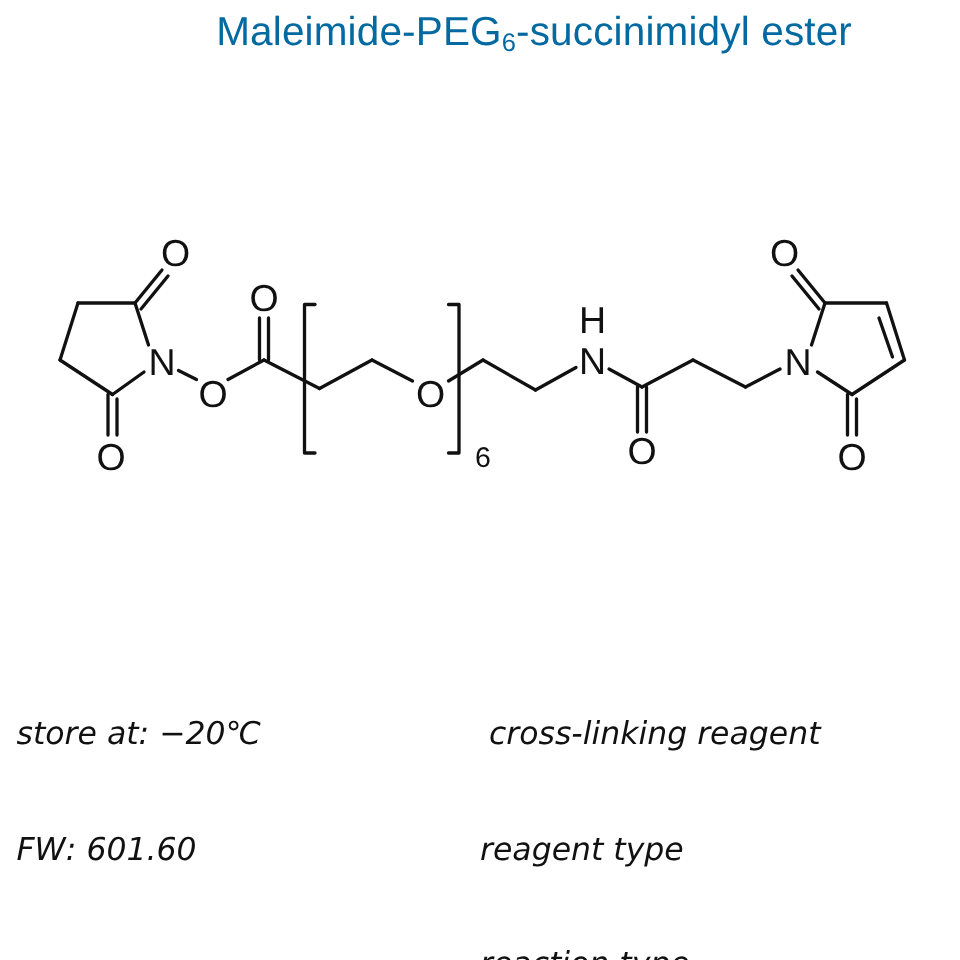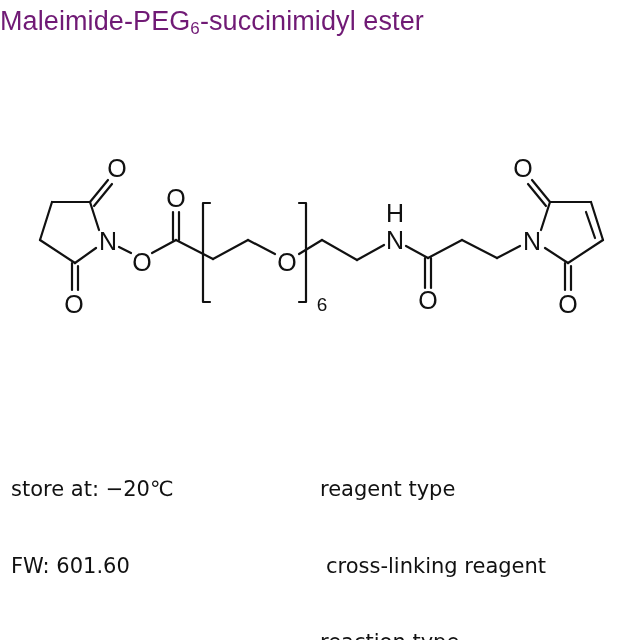--- a/index.html
+++ b/index.html
@@ -1,23 +1,23 @@
 <!DOCTYPE html>
 <html><head>
 <meta charset="utf-8">
 <style>
   html, body { margin:0; padding:0; background:#ffffff; }
   body { width:640px; height:640px; position:relative; overflow:hidden; font-family:"DejaVu Sans", sans-serif; color:#111; }
-  .title { position:absolute; left:0; top:6px; width:568px; text-align:left; font-family:"Liberation Sans", sans-serif; font-size:27px; color:#701a75; letter-spacing:0.1px; }
+  .title { position:absolute; left:0; top:6px; width:568px; text-align:right; font-family:"Liberation Sans", sans-serif; font-size:27px; color:#0369a1; letter-spacing:0.1px; }
   .title sub { font-size:17px; vertical-align:-4px; }
   svg.structure { position:absolute; left:0; top:0; }
   .info { position:absolute; font-family:"DejaVu Sans", sans-serif; font-size:21px; line-height:25.5px; color:#111; white-space:pre; }
   .info-left { left:11px; top:426px; }
   .info-right { left:320px; top:426px; }
-  .row { display:block; }
+  .row { display:block;font-style:italic; }
   .indent { padding-left:6px; }
 </style>
 </head>
 <body>
 
 <div class="title">
   <span>Maleimide-PEG</span><sub>6</sub><span>-succinimidyl ester</span>
 </div>
 
 <svg class="structure" width="640" height="640" viewBox="0 0 640 640" xmlns="http://www.w3.org/2000/svg">
@@ -88,17 +88,17 @@
     <text x="568" y="313">O</text>
   </g>
 </svg>
 
 <div class="info info-left">
   <span class="row">store at: −20℃</span>
   <span class="row">FW: 601.60</span>
 </div>
 
 <div class="info info-right">
+  <span class="row indent">cross-linking reagent</span>
   <span class="row">reagent type</span>
-  <span class="row indent">cross-linking reagent</span>
   <span class="row">reaction type</span>
   
 </div>
 
 </body></html>

